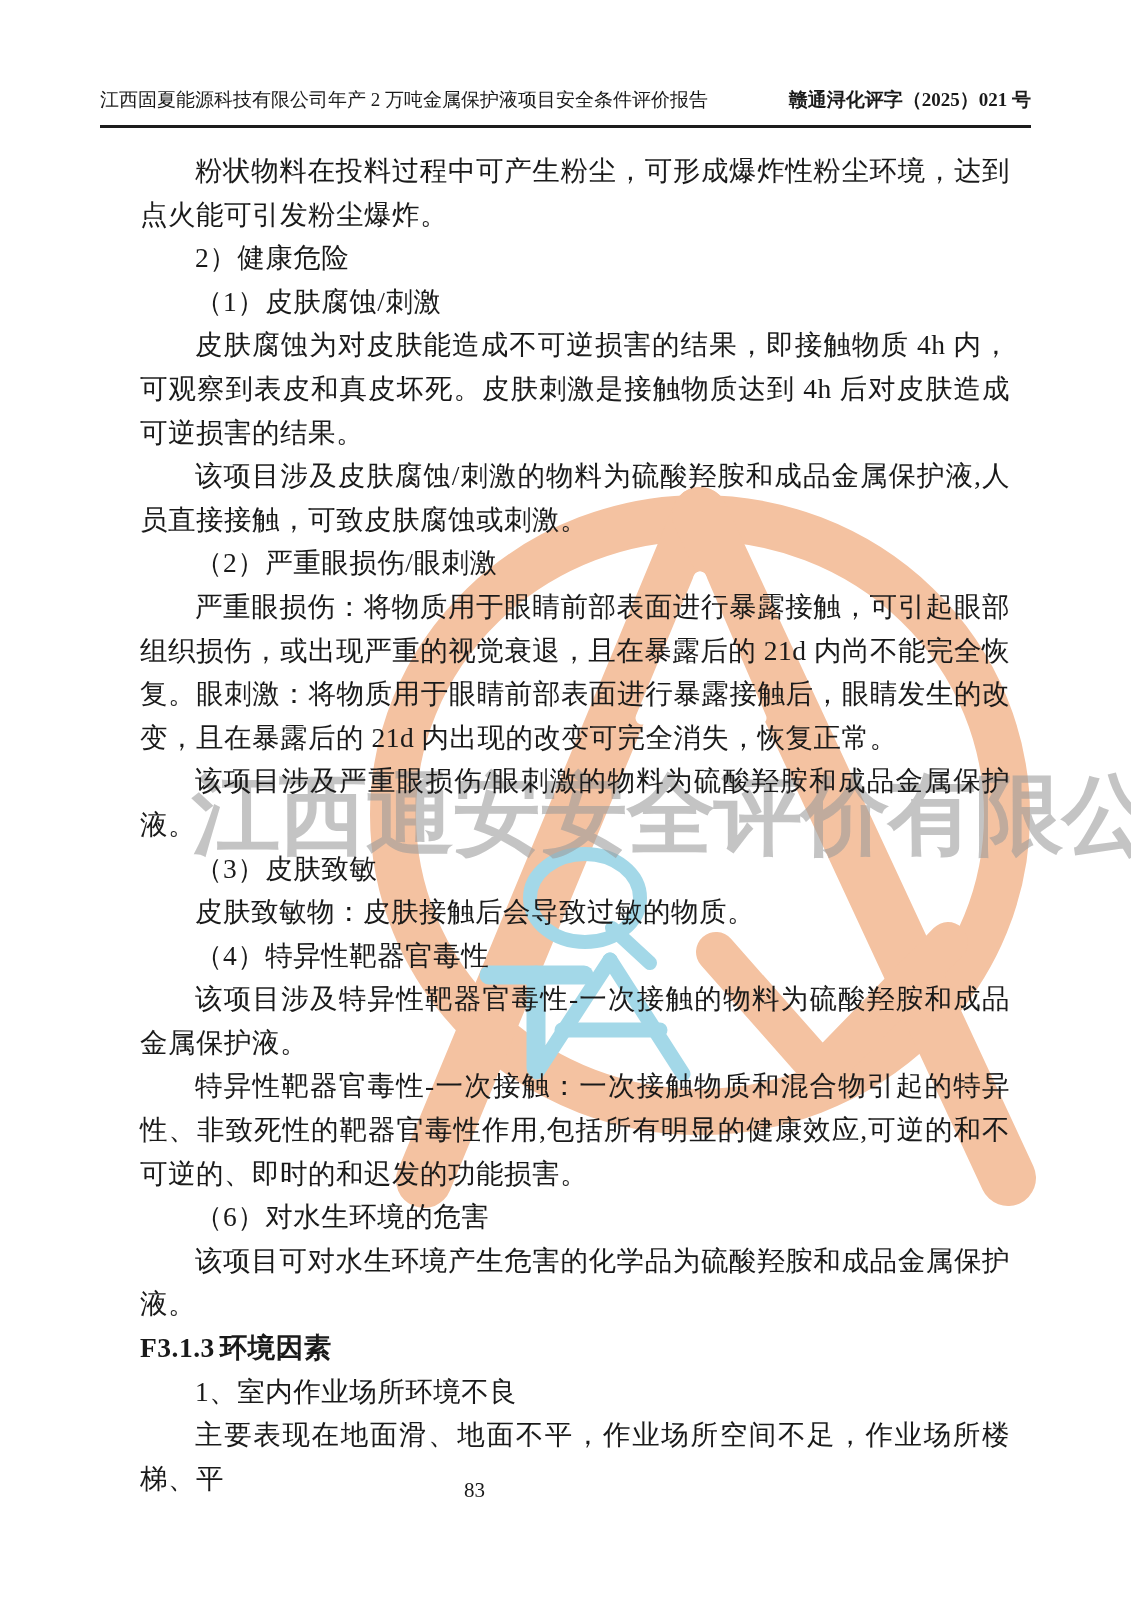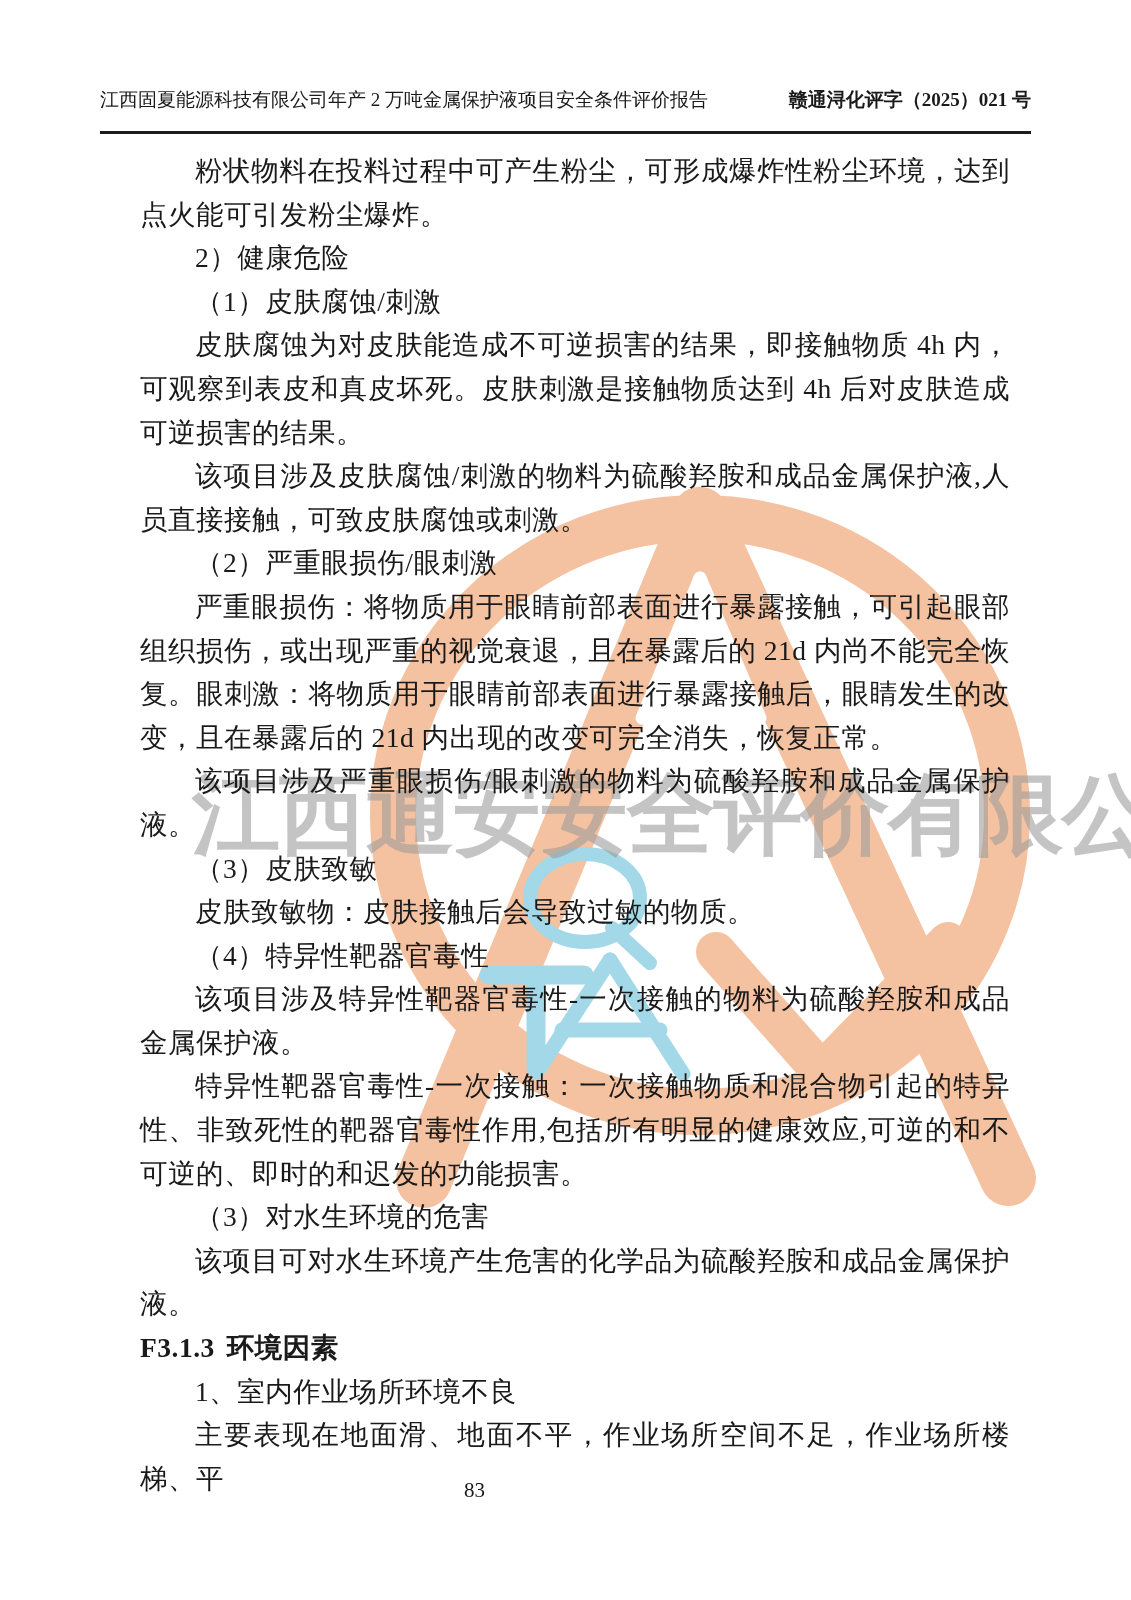--- a/index.html
+++ b/index.html
@@ -6,42 +6,42 @@
   .page{
     position:relative; width:1131px; height:1600px; margin:0 auto;
     background:#ffffff; overflow:hidden;
     font-family:"Liberation Serif","DejaVu Serif",serif;
     color:#1a1a1a;
   }
   
   .header{
     position:absolute; left:100px; top:88px; width:931px;
     display:flex; justify-content:space-between; align-items:flex-end;
-    border-bottom:3px solid #1c1c1c; padding-bottom:19px;
+    border-bottom:3px solid #1c1c1c; padding-bottom:13px;
     font-size:19px; line-height:24px; white-space:nowrap;
   }
   .h-right{font-weight:700;}
   
   .wm-logo{position:absolute; left:0; top:0; width:1131px; height:1600px; z-index:1; pointer-events:none;}
   
   .wm-text{
     position:absolute; left:192px; top:756px; z-index:2;
     font-family:"Liberation Sans","DejaVu Sans",sans-serif;
     font-weight:700; font-size:88px; letter-spacing:-1px;
     color:#9b9b9b; opacity:.58; white-space:nowrap; pointer-events:none;
   }
   
   .doc{
     position:absolute; left:140px; top:149px; width:870px; z-index:3;
     font-size:27.5px; line-height:43.6px; letter-spacing:.5px;
     text-align:justify; text-justify:inter-ideograph;
   }
   .doc p{margin:0; text-indent:2em;}
   .doc p.heading{text-indent:0; font-weight:700;}
-  .h-num{font-family:"Liberation Serif","DejaVu Serif",serif; margin-right:12px;}
+  .h-num{font-family:"Liberation Serif","DejaVu Serif",serif; margin-right:5px;}
   .h-title{font-family:"Liberation Sans","DejaVu Sans",sans-serif;}
   
   .footer{
     position:absolute; left:0; top:1478px; width:949px; z-index:3;
     text-align:center; font-size:21px;
   }
 </style>
 </head>
 <body>
 
@@ -94,21 +94,21 @@
     <p>皮肤腐蚀为对皮肤能造成不可逆损害的结果，即接触物质 4h 内，可观察到表皮和真皮坏死。皮肤刺激是接触物质达到 4h 后对皮肤造成可逆损害的结果。</p>
     <p>该项目涉及皮肤腐蚀/刺激的物料为硫酸羟胺和成品金属保护液,人员直接接触，可致皮肤腐蚀或刺激。</p>
     <p>（2）严重眼损伤/眼刺激</p>
     <p>严重眼损伤：将物质用于眼睛前部表面进行暴露接触，可引起眼部组织损伤，或出现严重的视觉衰退，且在暴露后的 21d 内尚不能完全恢复。眼刺激：将物质用于眼睛前部表面进行暴露接触后，眼睛发生的改变，且在暴露后的 21d 内出现的改变可完全消失，恢复正常。</p>
     <p>该项目涉及严重眼损伤/眼刺激的物料为硫酸羟胺和成品金属保护液。</p>
     <p>（3）皮肤致敏</p>
     <p>皮肤致敏物：皮肤接触后会导致过敏的物质。</p>
     <p>（4）特异性靶器官毒性</p>
     <p>该项目涉及特异性靶器官毒性-一次接触的物料为硫酸羟胺和成品金属保护液。</p>
     <p>特异性靶器官毒性-一次接触：一次接触物质和混合物引起的特异性、非致死性的靶器官毒性作用,包括所有明显的健康效应,可逆的和不可逆的、即时的和迟发的功能损害。</p>
-    <p>（3）对水生环境的危害</p>
+    <p>（6）对水生环境的危害</p>
     <p>该项目可对水生环境产生危害的化学品为硫酸羟胺和成品金属保护液。</p>
     <p class="heading">
       <span class="h-num">F3.1.3</span><span class="h-title">环境因素</span>
     </p>
     <p>1、室内作业场所环境不良</p>
     <p>主要表现在地面滑、地面不平，作业场所空间不足，作业场所楼梯、平</p>
   </div>
 
   <div class="footer">
     <span>83</span>

